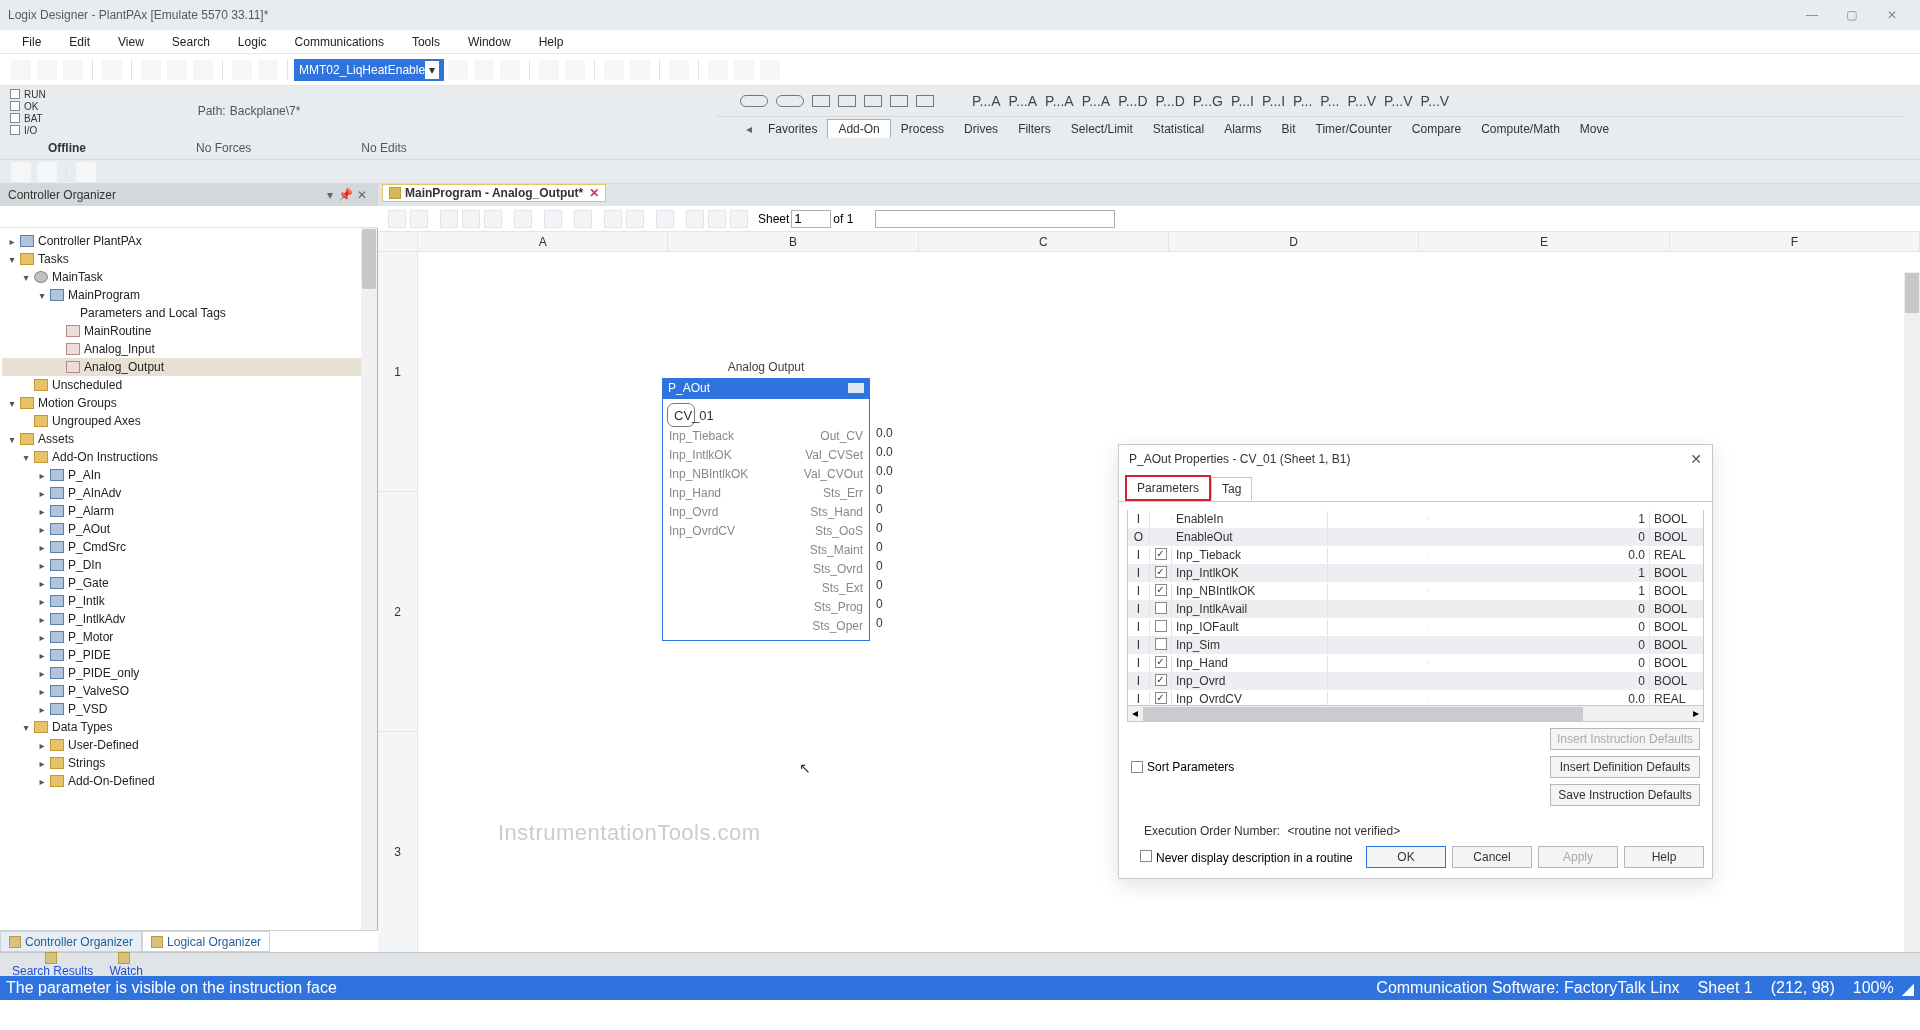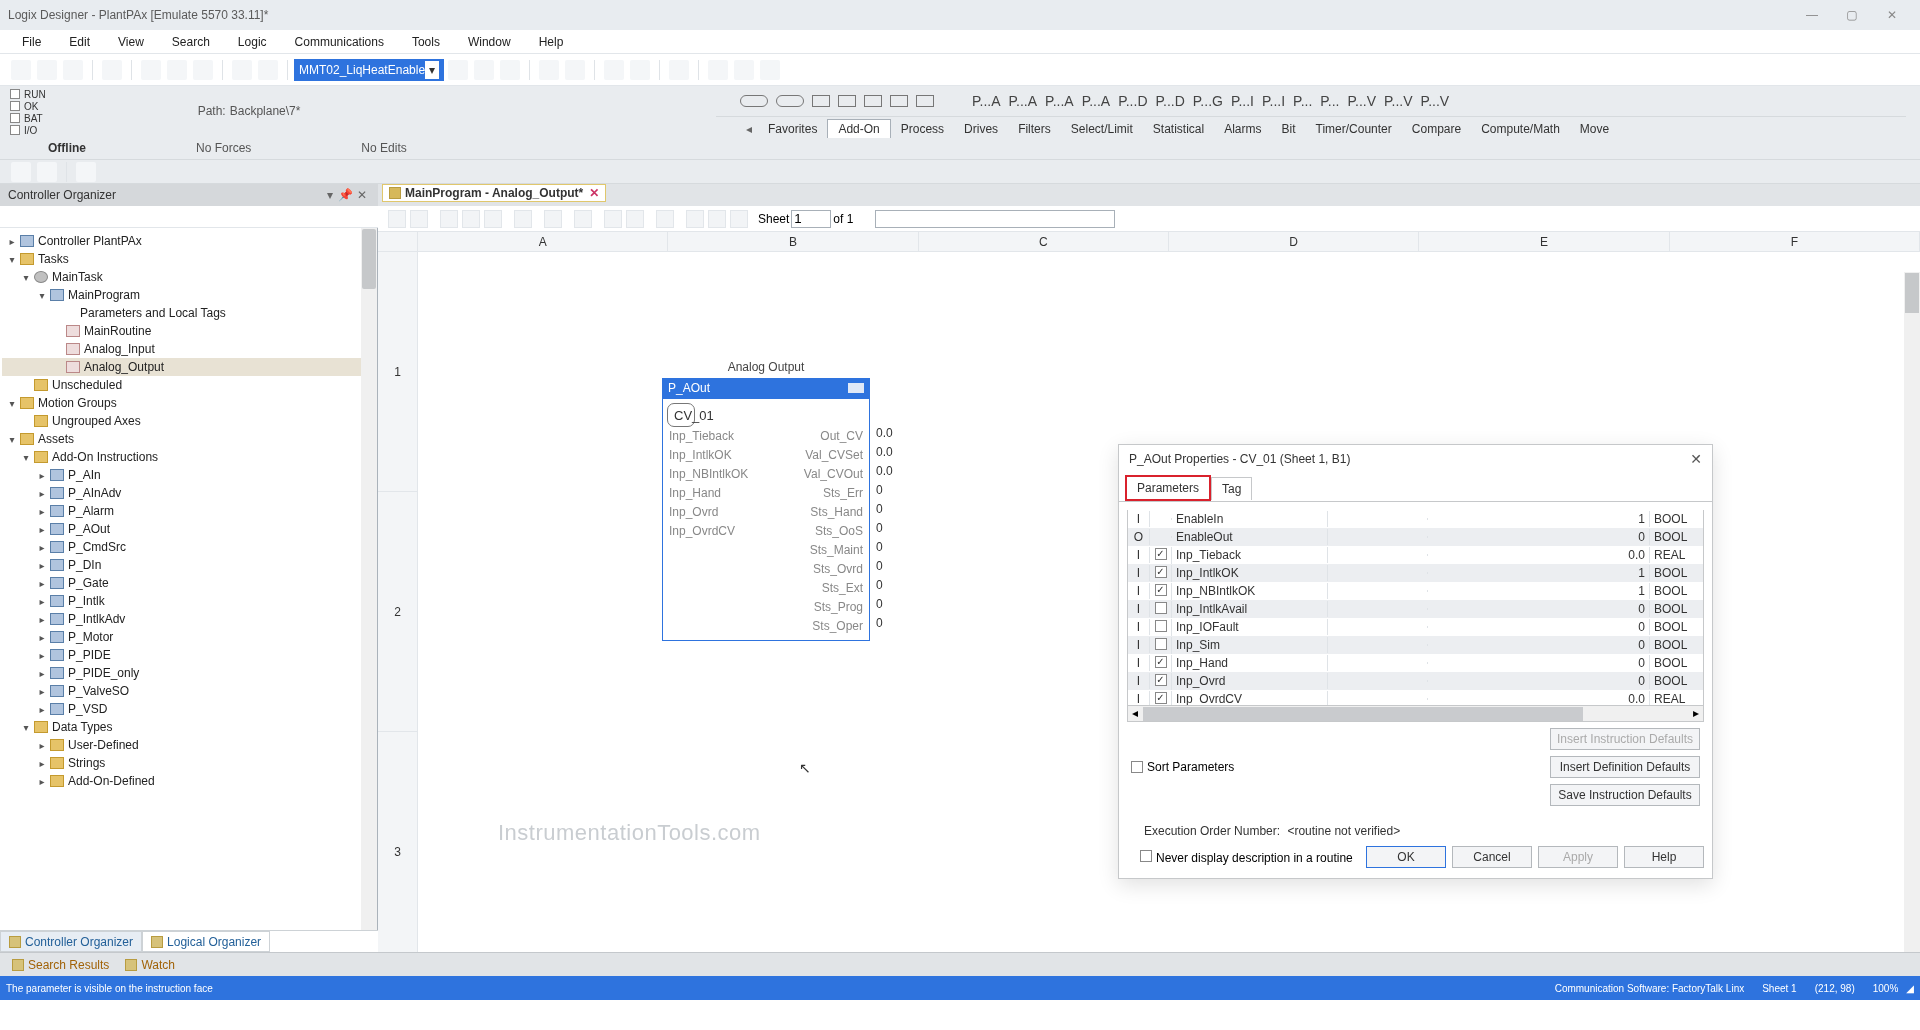--- a/index.html
+++ b/index.html
@@ -48,23 +48,23 @@
   .tic.gear{background:#c0c0c0;border:1px solid #888;border-radius:50%;}
   .tic.rung{background:#edd;border:1px solid #b88;}
   .tlabel{color:#222;padding-left:2px;}
   .treescroll{position:absolute;right:0;top:0;bottom:0;width:16px;background:#f0f0f0;}
   .treescroll .thumb{width:14px;height:60px;background:#c6c8ca;margin:1px;border-radius:2px;}
   .orgtabs{height:22px;background:#fff;border-top:1px solid #cdd2d6;display:flex;}
   .orgtab{padding:2px 8px;border:1px solid #cdd2d6;display:flex;align-items:center;color:#236099;}
   .orgtab.a{background:#e7edf4;}
   .orgtab .ic{width:12px;height:12px;background:#d6c27a;border:1px solid #b89c40;margin-right:4px;}
   .bottomtabs{height:24px;background:#e1e4e7;border-top:1px solid #c4c8cc;display:flex;align-items:center;padding:0 4px;}
-  .btab{padding:2px 8px;display:flex;align-items:center;color:#a16207;}
+  .btab{padding:2px 8px;display:flex;align-items:center;color:#1d4ed8;flex-direction:column;}
   .btab .ic{width:12px;height:12px;background:#d6c27a;border:1px solid #b89c40;margin-right:4px;}
-  .statusbar{height:24px;background:#2e73de;color:#fff;display:flex;align-items:center;padding:0 6px;font-size:10px;}
+  .statusbar{height:24px;background:#2e73de;color:#fff;display:flex;align-items:center;padding:0 6px;font-size:16px;}
   .statusbar .spacer{flex:1;}
   .editor{flex:1;background:#fff;position:relative;overflow:hidden;}
   .etabbar{height:22px;background:#e1e4e7;display:flex;align-items:flex-start;padding:0 4px;}
   .etab{background:#fff;border:1px solid #e0c76c;padding:1px 6px;display:flex;align-items:center;font-weight:bold;color:#333;}
   .etab .ic{width:12px;height:12px;background:#d6b85a;border:1px solid #b89c40;margin-right:4px;}
   .etab .x{margin-left:6px;color:#c36;cursor:pointer;}
   .etoolbar{height:26px;background:#fff;border-bottom:1px solid #e2e6ea;display:flex;align-items:center;padding:0 8px;}
   .etoolbar .sm{width:18px;height:18px;margin:0 2px;background:#f2f4f6;border:1px solid #e2e6ea;}
   .sheetin{width:40px;height:18px;border:1px solid #a8b0b8;margin:0 2px;padding:0 2px;}
   .findin{width:240px;height:18px;border:1px solid #a8b0b8;margin:0 2px;}

